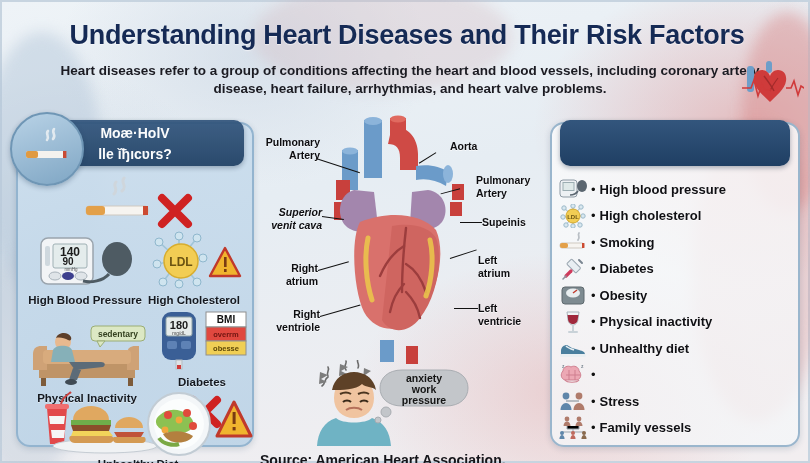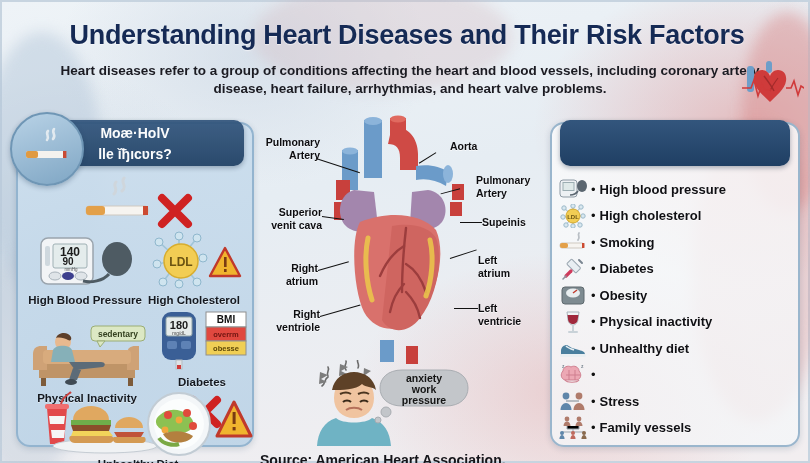--- a/index.html
+++ b/index.html
@@ -368,21 +368,21 @@
       <path d="M86 232h12v18H86z" fill="#c8403c"></path>
     </svg>
 
     <div class="lbl r" style="left:-2px; top:24px; width:62px;">
       <div style="white-space:pre-line;">Pulmonary
 Artery</div>
     </div>
     <div class="lead" style="left:56px; top:46px; width:46px; transform:rotate(18deg);"></div>
 
     <div class="lbl r" style="left:-4px; top:94px; width:66px;">
-      <div style="white-space:pre-line;">Superior
+      <div style="white-space:pre-line;font-style:italic;">Superior
 venit cava</div>
     </div>
     <div class="lead" style="left:62px; top:104px; width:22px; transform:rotate(8deg);"></div>
 
     <div class="lbl r" style="left:-4px; top:150px; width:62px;">
       <div style="white-space:pre-line;">Right
 atrium</div>
     </div>
     <div class="lead" style="left:58px; top:158px; width:32px; transform:rotate(-16deg);"></div>
 

